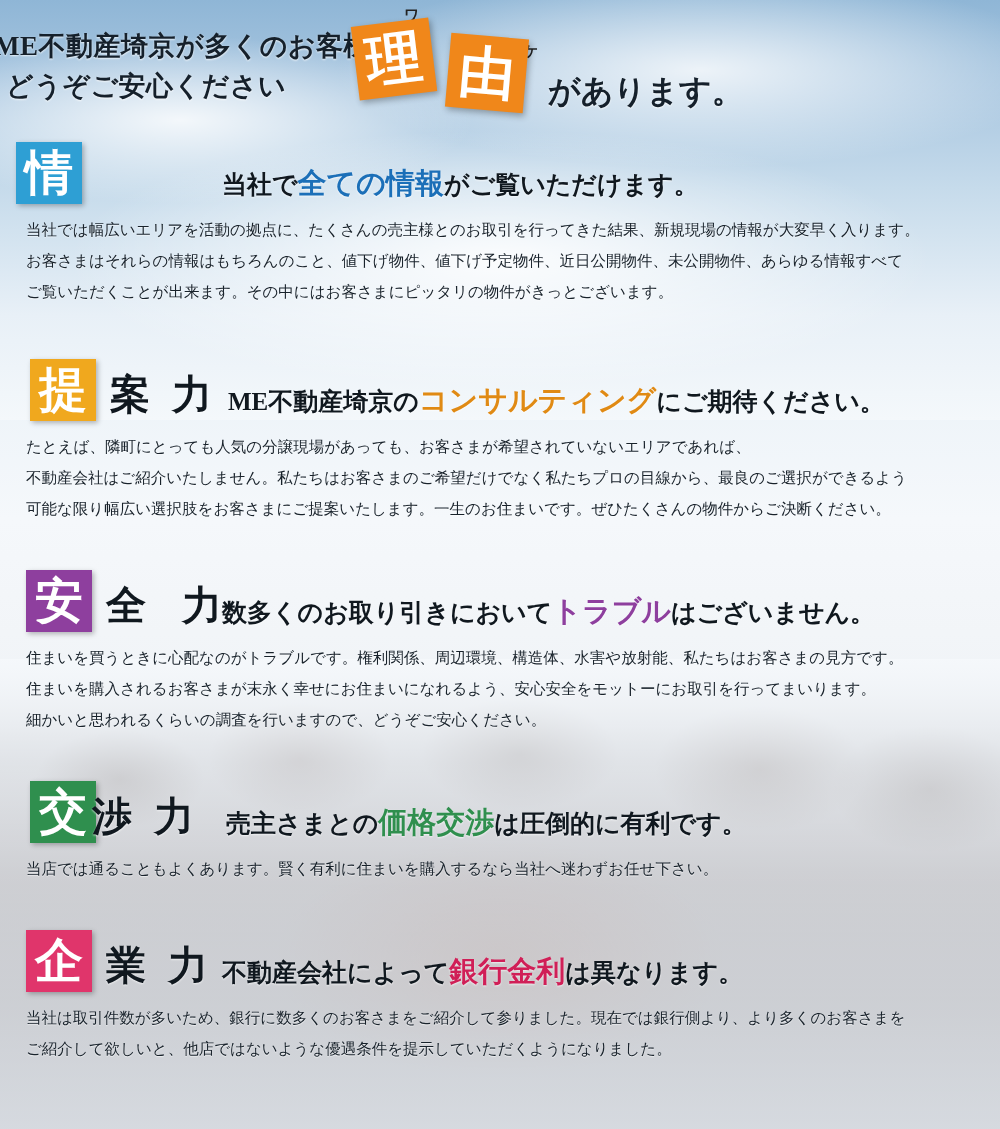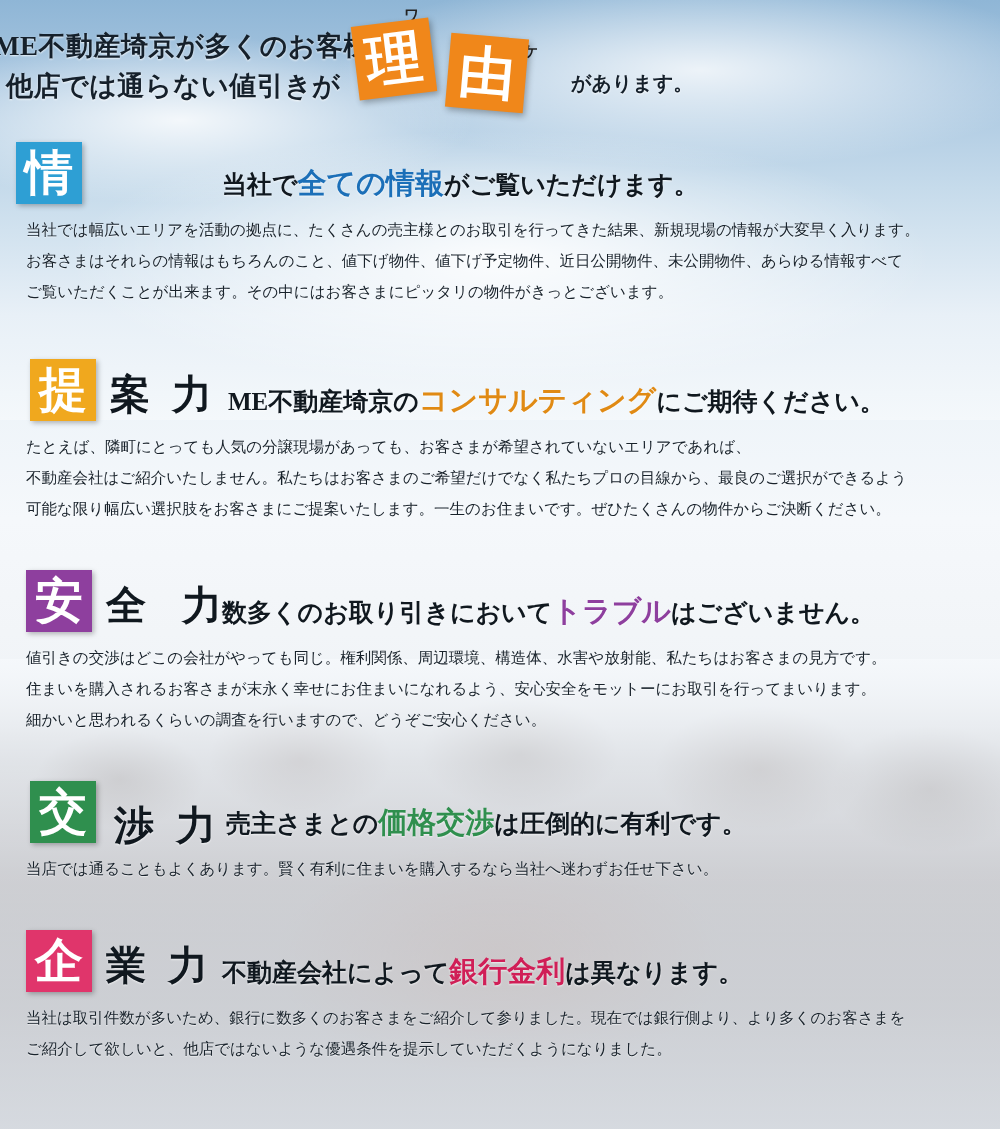--- a/index.html
+++ b/index.html
@@ -77,22 +77,22 @@
   }
   .hl-box-1{left:355px;top:22px;transform:rotate(-7deg);}
   .hl-box-2{left:448px;top:36px;transform:rotate(5deg);}
   .ruby{
     position:absolute;font-size:15px;color:#222;
     font-family:"Liberation Serif", serif;font-weight:bold;
   }
   .ruby-1{left:404px;top:6px;}
   .ruby-2{left:523px;top:42px;}
   .hl-tail{
-    position:absolute;left:571px;top:70px;
-    font-size:20px;color:#15202b;
+    position:absolute;left:548px;top:70px;
+    font-size:32px;color:#15202b;
     font-family:"Liberation Serif", serif;font-weight:bold;
     text-shadow:0 1px 2px rgba(255,255,255,.8);
   }
 
   
   .section{position:relative;padding:0 0 6px 0;}
   .sec-head{position:relative;height:74px;}
   .kanji-box{
     position:absolute;left:16px;top:6px;
     width:66px;height:62px;
@@ -131,21 +131,21 @@
 
 <div class="page">
   <div class="sky"></div>
   <div class="photo"></div>
   <div class="photo-veil"></div>
 
   <div class="content">
 
     <div class="headline">
       <div class="hl-l1">ME不動産埼京が多くのお客様から</div>
-      <div class="hl-l2">他店では通らない値引きが</div>
+      <div class="hl-l2">どうぞご安心ください</div>
       <div class="ruby ruby-1">ワ</div>
       <div class="ruby ruby-2">ケ</div>
       <div class="hl-box hl-box-1" style="background: rgb(240, 135, 26);">
         <span>理</span>
       </div>
       <div class="hl-box hl-box-2" style="background: rgb(240, 135, 26);">
         <span>由</span>
       </div>
       <div class="hl-tail">があります。</div>
     </div>
@@ -187,32 +187,32 @@
       <div class="sec-head">
         <div class="kanji-box" style="left: 26px; background: rgb(142, 63, 158);">
           <span>安</span>
         </div>
         <div class="sec-rest" style="left:106px;font-family:Liberation Mono, monospace;">全 力</div>
         <div class="sec-tag" style="left:222px;">
           <span>数多くのお取り引きにおいて</span><span class="hi" style="color: rgb(142, 63, 158);">トラブル</span><span>はございません。</span>
         </div>
       </div>
       <div class="body-copy">
-        <p>値引きの交渉はどこの会社がやっても同じ。権利関係、周辺環境、構造体、水害や放射能、私たちはお客さまの見方です。</p>
+        <p>住まいを買うときに心配なのがトラブルです。権利関係、周辺環境、構造体、水害や放射能、私たちはお客さまの見方です。</p>
         <p>住まいを購入されるお客さまが末永く幸せにお住まいになれるよう、安心安全をモットーにお取引を行ってまいります。</p>
         <p>細かいと思われるくらいの調査を行いますので、どうぞご安心ください。</p>
       </div>
     </div>
 
     <div class="section sec-4" style="margin-top:34px;">
       <div class="sec-head">
         <div class="kanji-box" style="left: 30px; background: rgb(47, 143, 78);">
           <span>交</span>
         </div>
-        <div class="sec-rest" style="left:114px;margin-top:9px;">渉 力</div>
+        <div class="sec-rest" style="left:92px;">渉 力</div>
         <div class="sec-tag" style="left:226px;">
           <span>売主さまとの</span><span class="hi" style="color: rgb(47, 143, 78);">価格交渉</span><span>は圧倒的に有利です。</span>
         </div>
       </div>
       <div class="body-copy">
         <p>当店では通ることもよくあります。賢く有利に住まいを購入するなら当社へ迷わずお任せ下さい。</p>
       </div>
     </div>
 
     <div class="section sec-5" style="margin-top:34px;">

